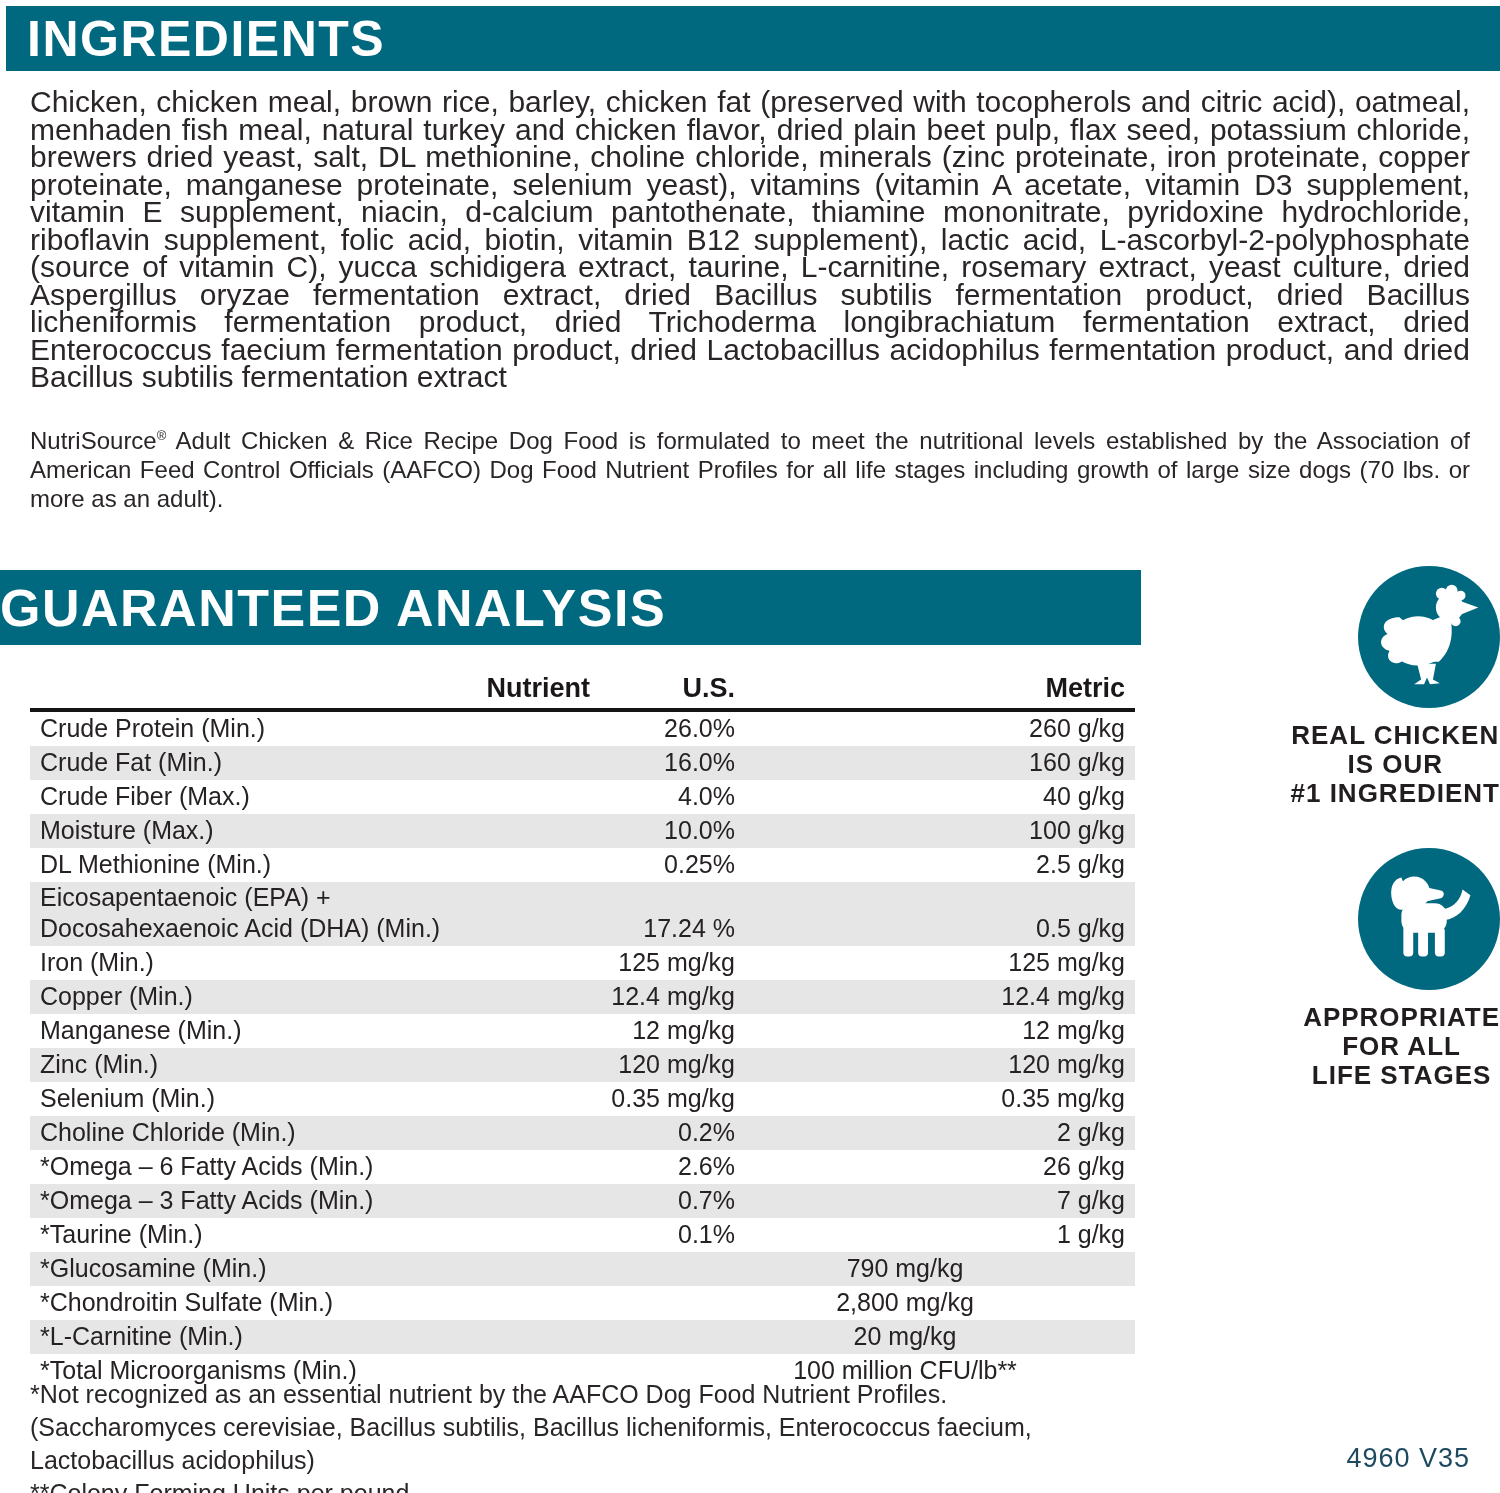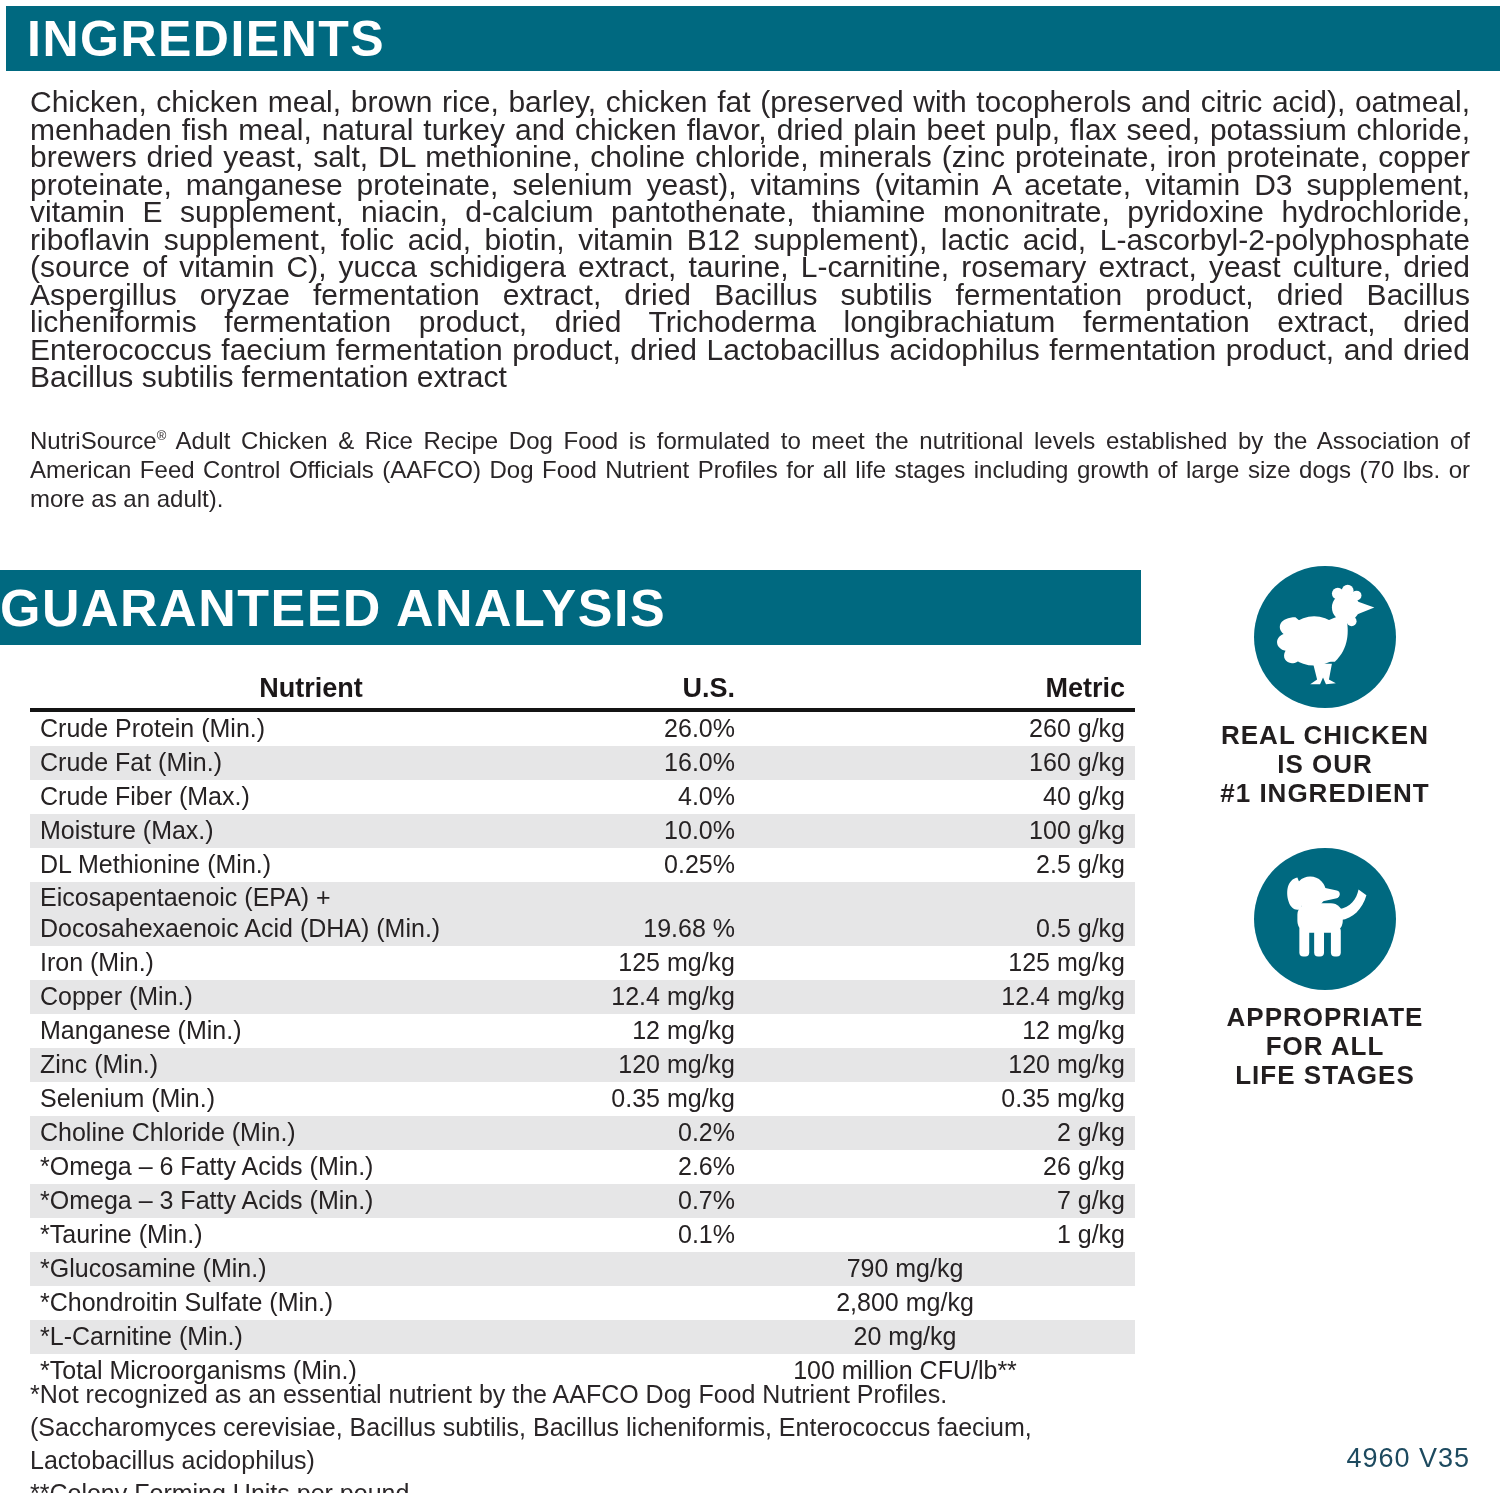--- a/index.html
+++ b/index.html
@@ -30,38 +30,38 @@
     position:absolute;left:30px;top:668px;width:1105px;
     border-collapse:collapse;table-layout:fixed;font-size:25px;color:#262223;
   }
   .ga-table col.c1{width:560px;}
   .ga-table col.c2{width:170px;}
   .ga-table col.c3{width:375px;}
   .ga-table th{
     font-size:27px;font-weight:bold;height:36px;vertical-align:bottom;
     border-bottom:4px solid #141414;padding:0 0 4px 0;color:#1b1718;
   }
-  .ga-table th.h-name{text-align:center;padding-left:2px;margin-left:39px;}
+  .ga-table th.h-name{text-align:right;padding-left:2px;margin-left:39px;}
   .ga-table th.h-us{text-align:right;padding-right:25px;}
   .ga-table th.h-metric{text-align:right;padding-right:10px;}
   .ga-table td{height:32px;line-height:31px;vertical-align:bottom;padding:0 0 2px 0;}
   .ga-table td.name{text-align:left;padding-left:10px;white-space:pre-line;}
   .ga-table td.us{text-align:right;padding-right:25px;white-space:nowrap;}
   .ga-table td.metric{text-align:right;padding-right:10px;white-space:nowrap;}
   .ga-table td.merged{text-align:center;padding-left:85px;white-space:nowrap;}
   .ga-table tbody tr:nth-child(even){background:#e6e6e7;}
   
   .footnotes{
     position:absolute;left:30px;top:1378px;width:1110px;
     font-size:25px;line-height:33px;color:#2a2628;
   }
   
   .badge{
     position:absolute;left:1150px;width:350px;
-    display:flex;flex-direction:column;align-items:center;
+    display:flex;flex-direction:column;align-items:flex-end;
   }
   .badge-caption{
     margin-top:13px;font-size:26px;font-weight:bold;line-height:29px;
     letter-spacing:1px;text-align:center;white-space:pre-line;color:#221e1f;
   }
   .b1{top:566px;} .b2{top:848px;} .b3{top:1134px;}
   .footer-code{
     position:absolute;left:1150px;top:1443px;width:320px;text-align:right;
     font-size:27px;letter-spacing:1px;color:#1d4a5f;
   }
@@ -117,21 +117,21 @@
           <td class="metric">100 g/kg</td>
         </tr>
         <tr>
           <td class="name">DL Methionine (Min.)</td>
           <td class="us">0.25%</td>
           <td class="metric">2.5 g/kg</td>
         </tr>
         <tr>
           <td class="name">Eicosapentaenoic (EPA) +
 Docosahexaenoic Acid (DHA) (Min.)</td>
-          <td class="us">19.68 %</td>
+          <td class="us">17.24 %</td>
           <td class="metric">0.5 g/kg</td>
         </tr>
         <tr>
           <td class="name">Iron (Min.)</td>
           <td class="us">125 mg/kg</td>
           <td class="metric">125 mg/kg</td>
         </tr>
         <tr>
           <td class="name">Copper (Min.)</td>
           <td class="us">12.4 mg/kg</td>

